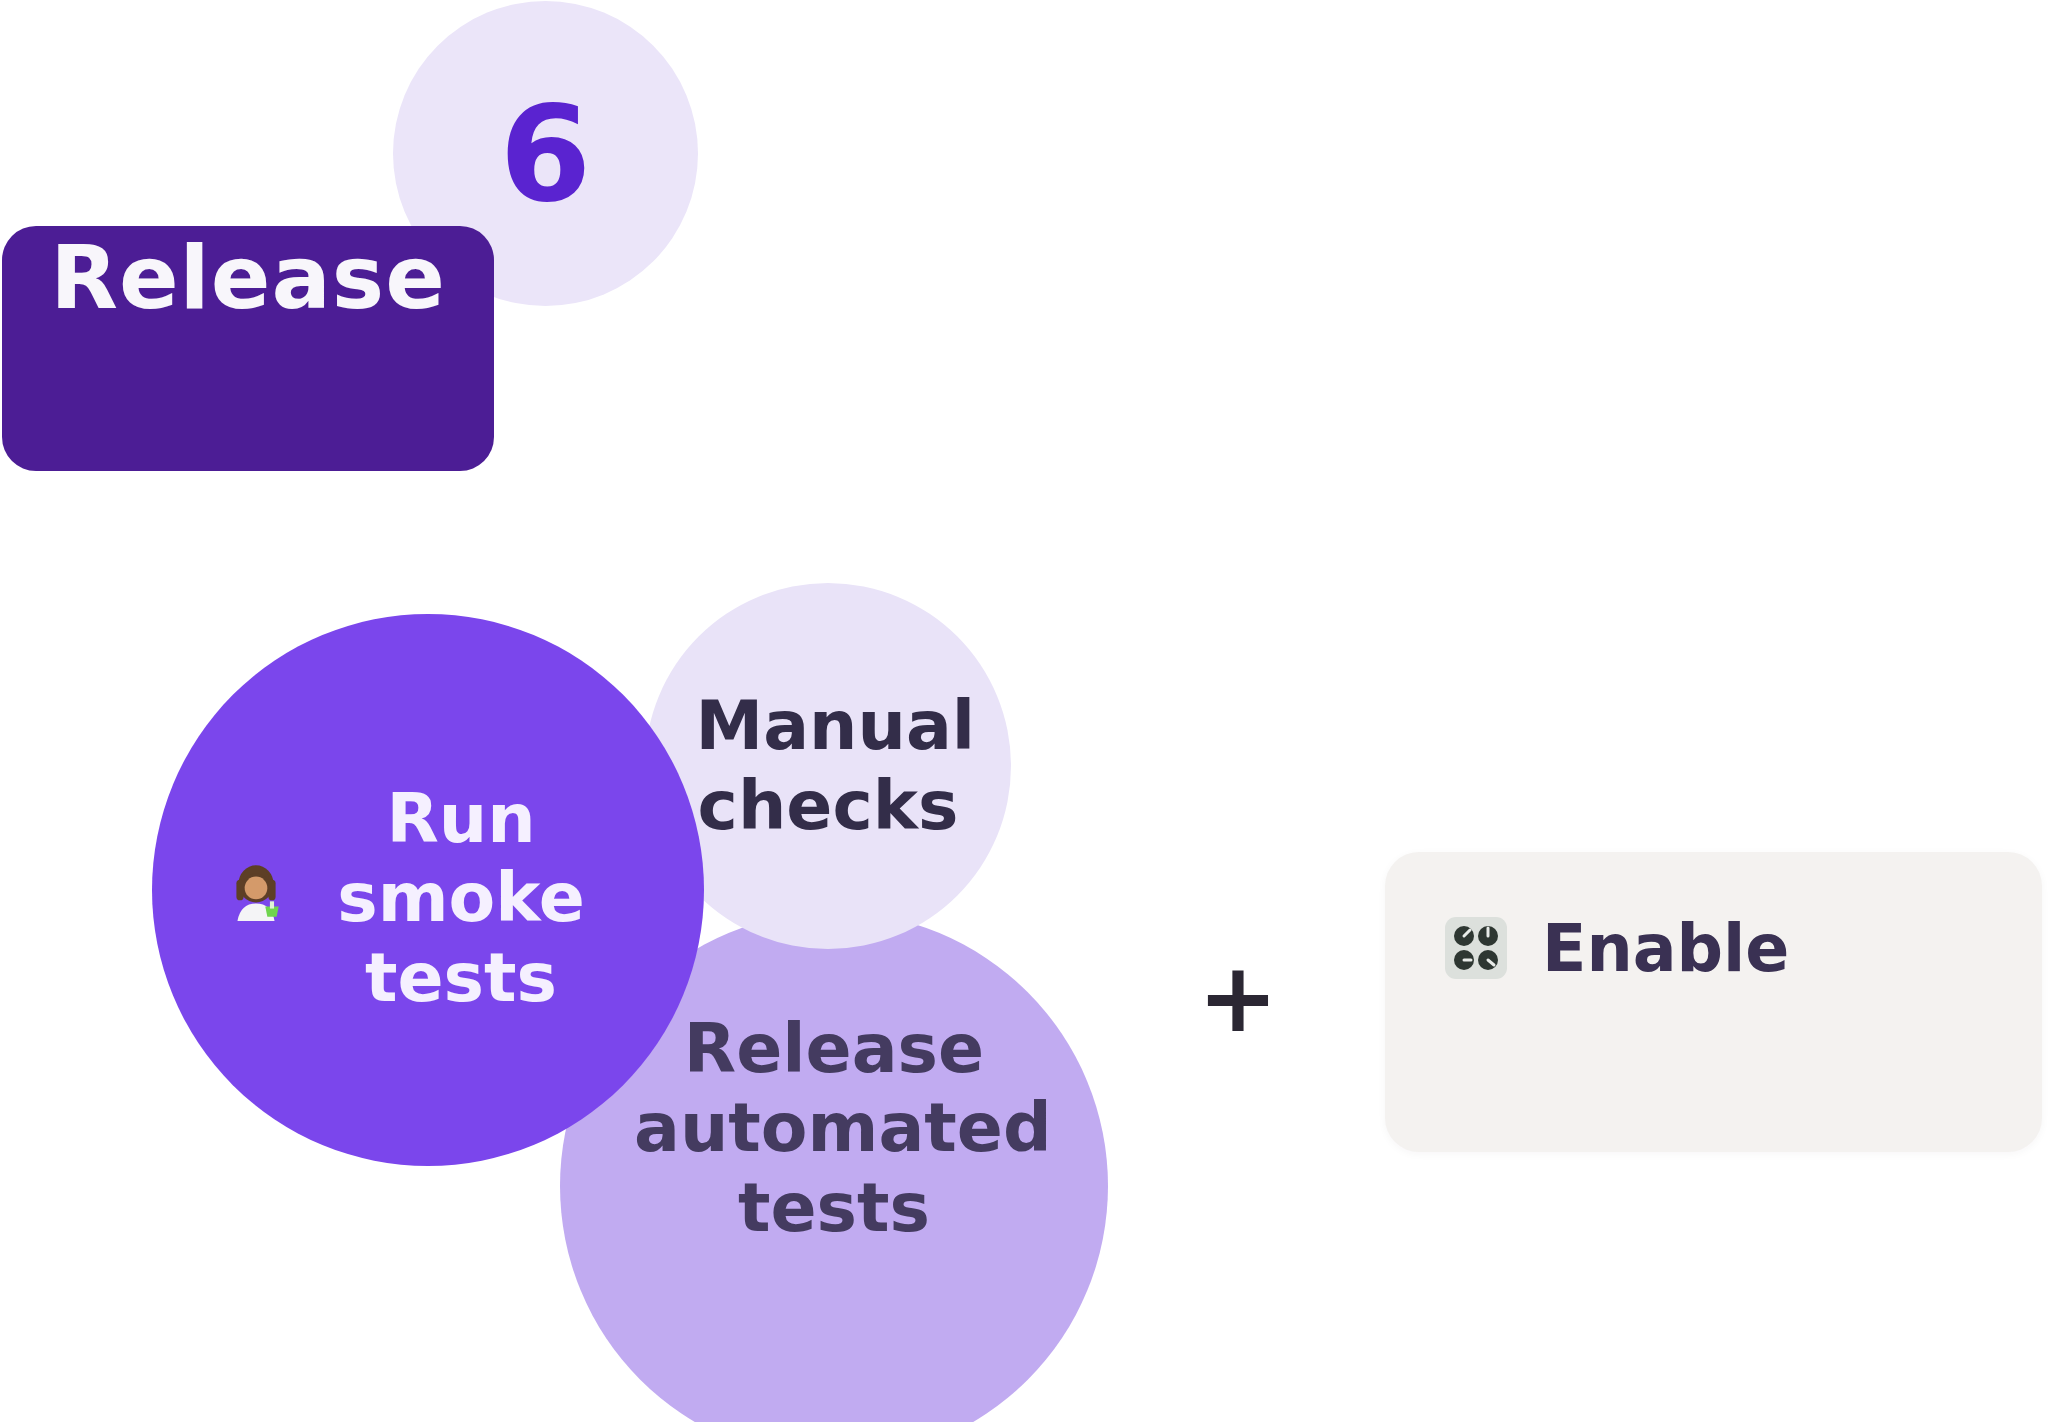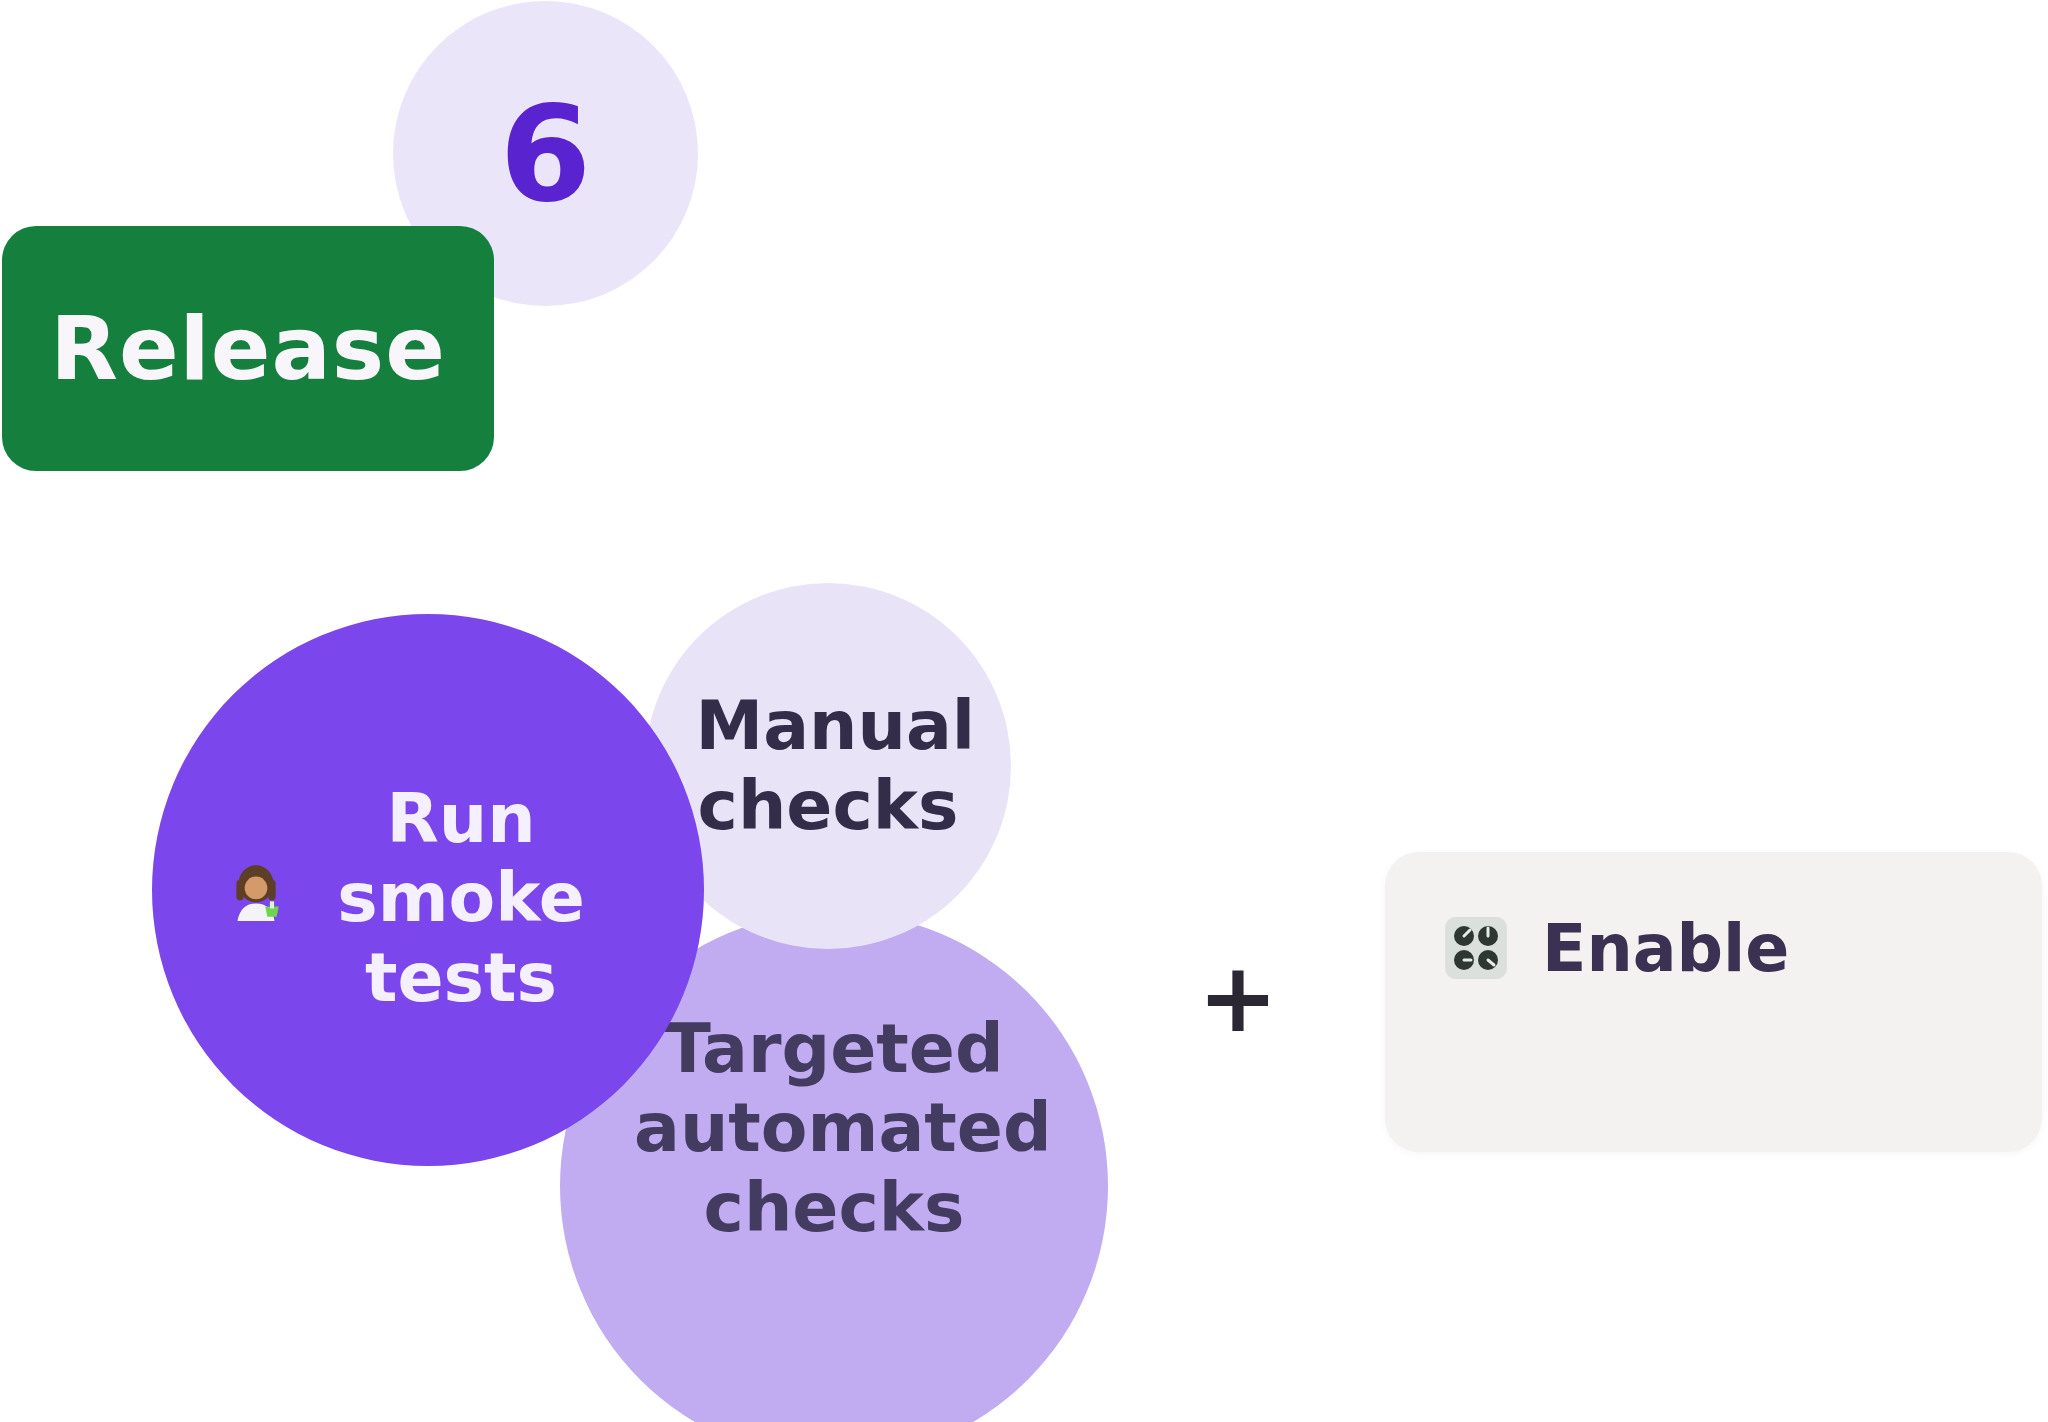--- a/index.html
+++ b/index.html
@@ -17,22 +17,22 @@
     left:393px;top:1px;width:305px;height:305px;
     background:#ebe5f9;z-index:1;
   }
   .step-number{
     font-size:132px;font-weight:700;color:#5a23d0;line-height:1;
   }
 
   
   .release-badge{
     position:absolute;left:2px;top:226px;width:492px;height:245px;
-    background:#15803d;border-radius:34px;
-    display:flex;align-items:center;justify-content:center;
+    background:#4c1d95;border-radius:34px;
+    display:flex;justify-content:center;
     z-index:2;
   }
   .release-badge .label{
     font-size:88px;font-weight:600;color:#f8f6fb;letter-spacing:1px;
   }
 
   
   .bubble-run-smoke{
     left:152px;top:614px;width:552px;height:552px;
     background:#7b46ec;z-index:4;
@@ -107,21 +107,21 @@
       </svg>
     </span>
     <span class="bubble-label">Run smoke tests</span>
   </div>
 
   <div class="circle bubble-manual">
     <span class="bubble-label">Manual checks</span>
   </div>
 
   <div class="circle bubble-targeted">
-    <span class="bubble-label">Targeted automated checks</span>
+    <span class="bubble-label">Release automated tests</span>
   </div>
 
   <div class="plus-operator">+</div>
 
   <div class="side-card">
     <div class="row1">
       <span class="knobs-wrap">
         <svg width="72" height="72" viewBox="0 0 72 72" aria-hidden="true">
           <rect x="5" y="5" width="62" height="62" rx="11" fill="#dce0dc"></rect>
           <circle cx="24" cy="24" r="10" fill="#2e3732"></circle>

